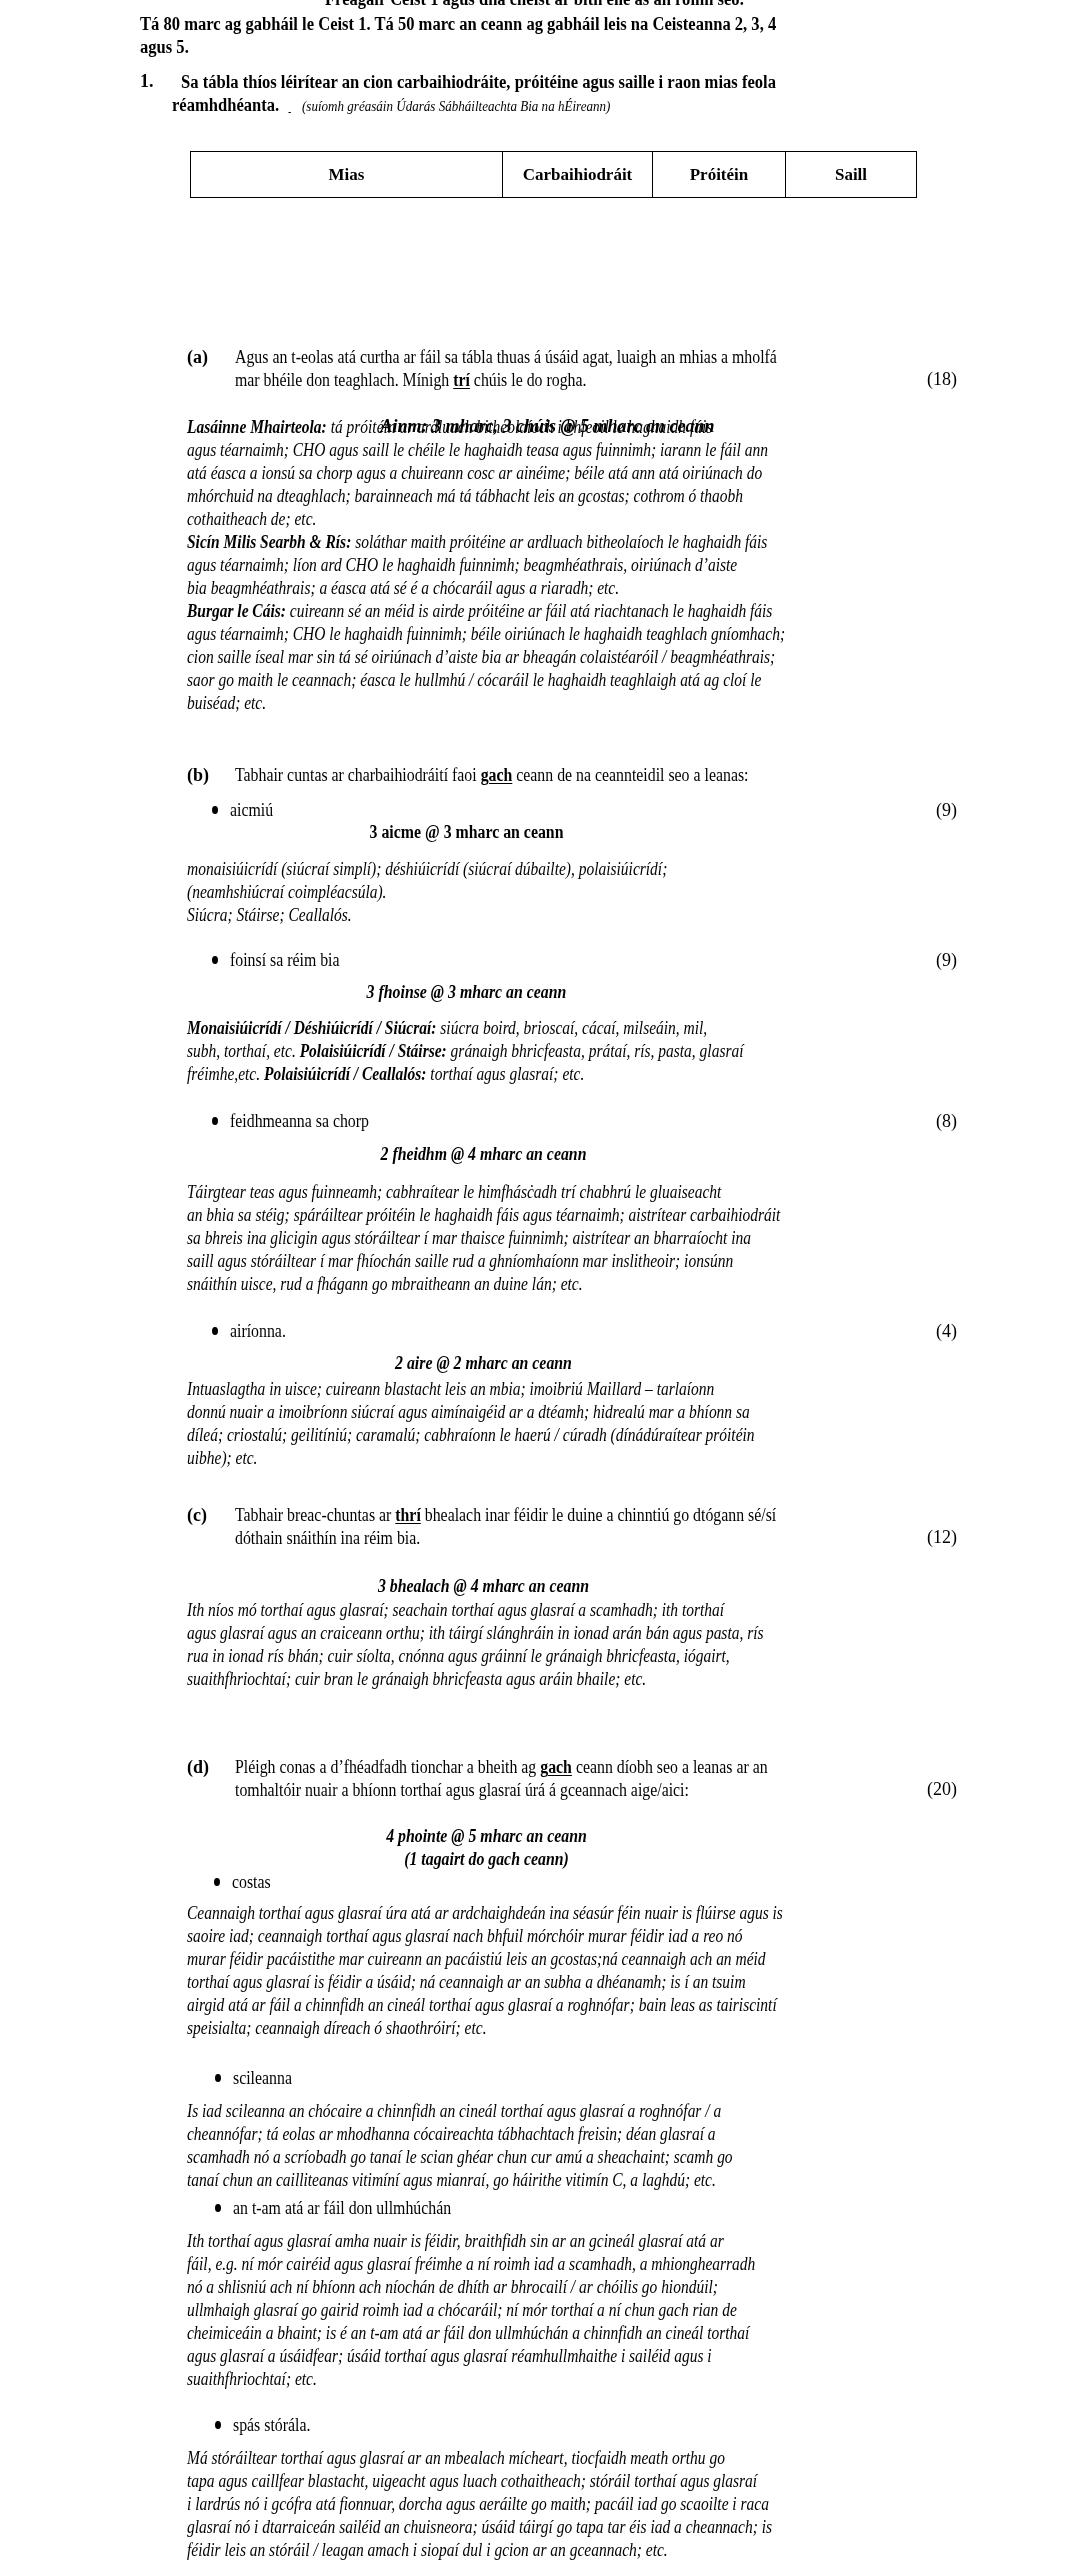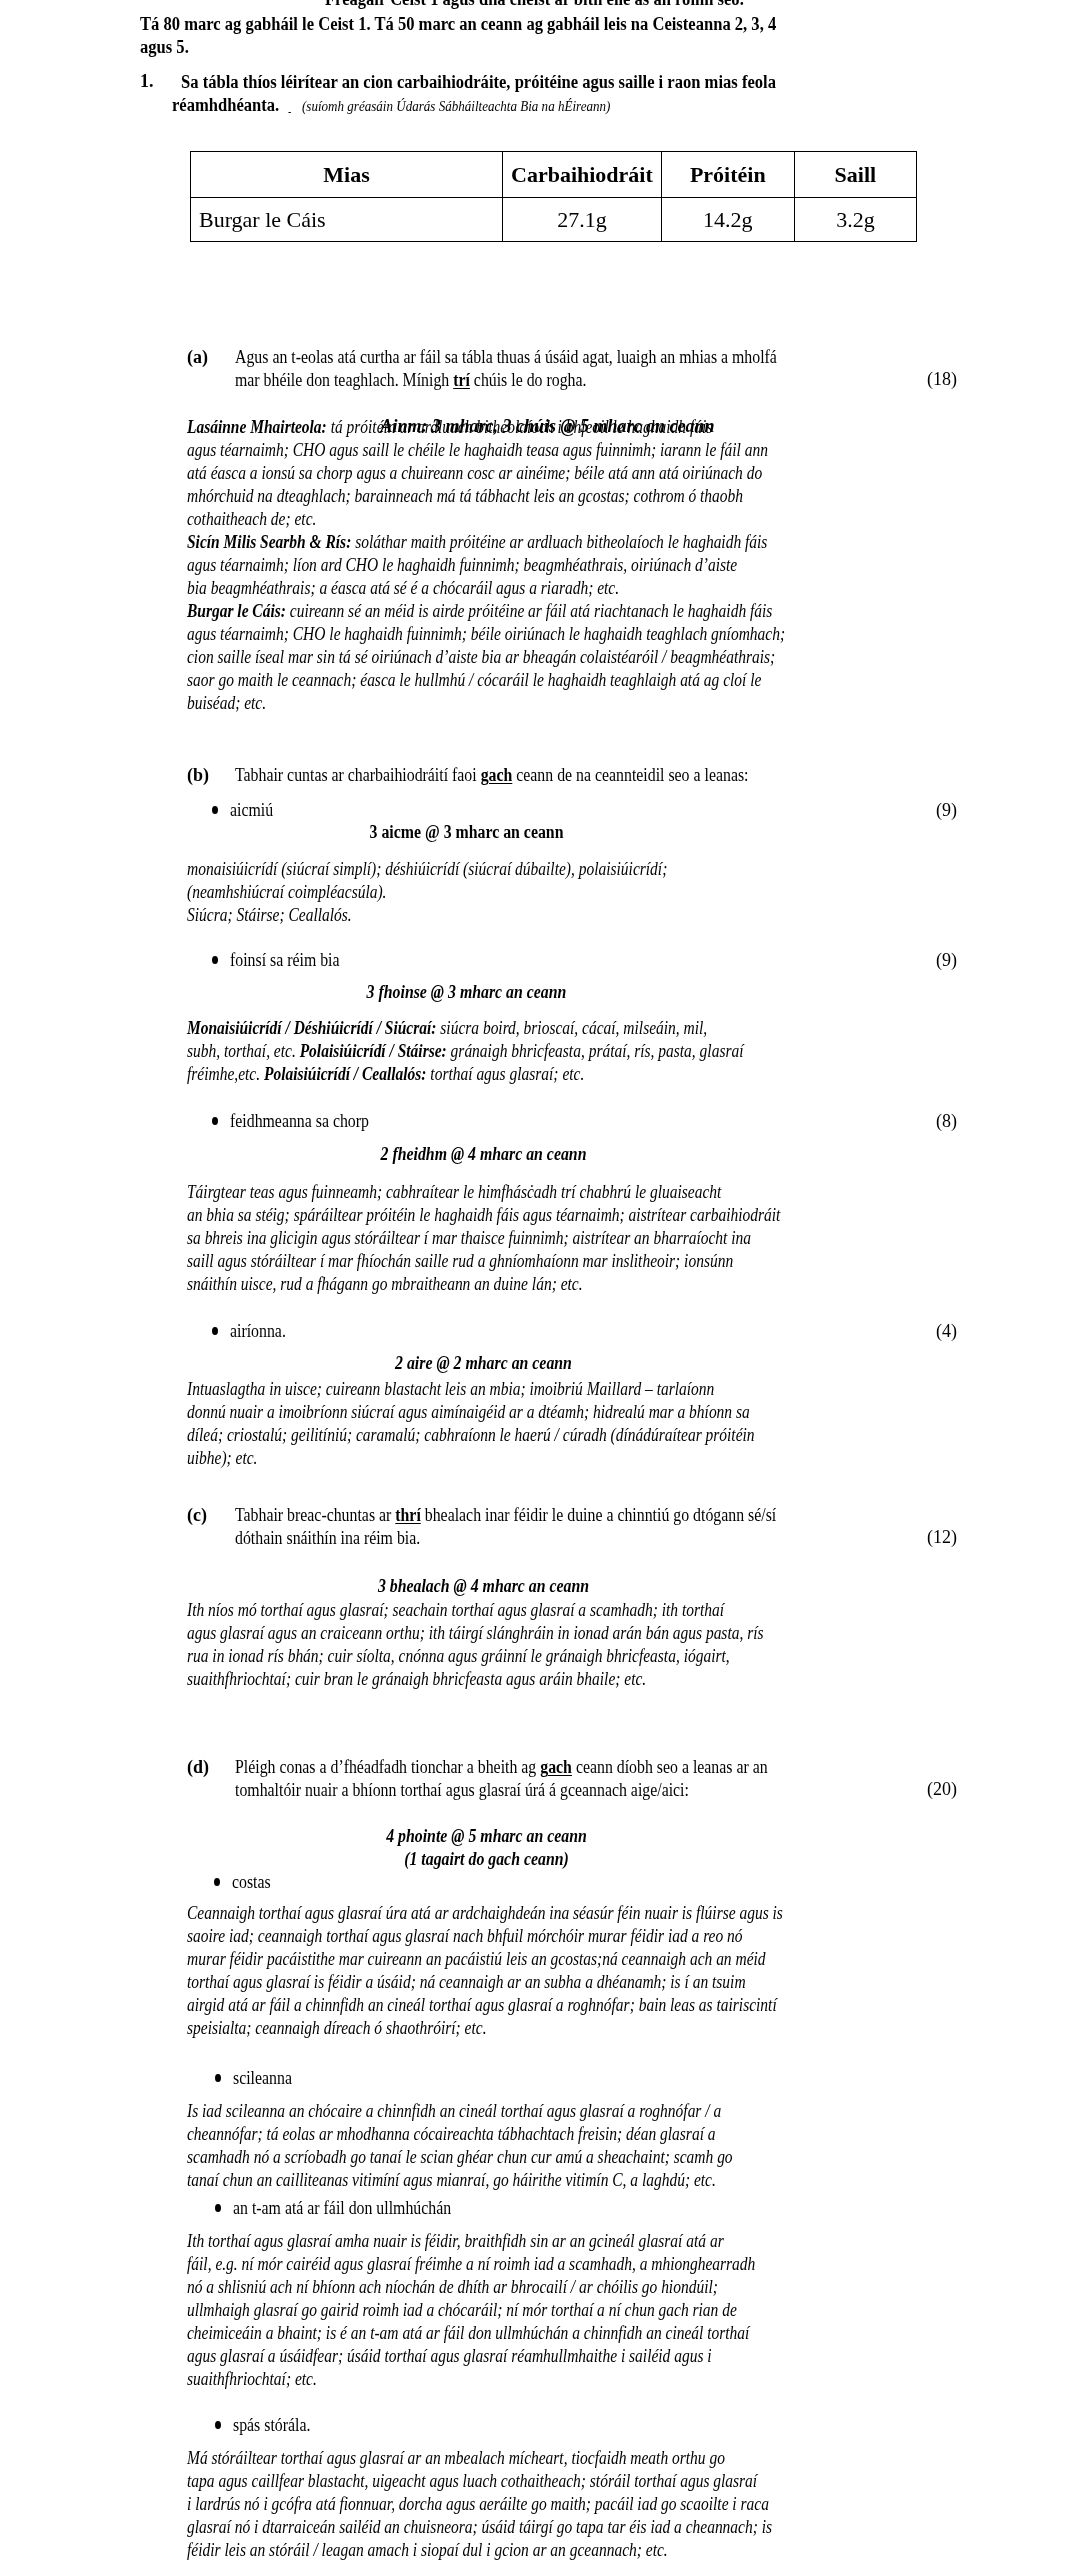--- a/index.html
+++ b/index.html
@@ -22,21 +22,21 @@
     transform: scaleX(0.92); transform-origin: left top;
     white-space: nowrap;
   }
   .qtext { font-size: 18px; line-height: 23px; }
   .line { font-size: 18px; line-height: 23px; white-space: nowrap; transform-origin: left top; }
   .mark { font-size: 18px; position: absolute; right: 0; }
   .center-head { position: absolute; left: 0; width: 100%; text-align: center; font-size: 18px; font-weight: bold; }
 
   table.nut {
     position: absolute; left: 190px; top: 151px;
-    width: 727px; border-collapse: collapse; font-size: 22px;
+    width: 727px; border-collapse: collapse; font-size: 17px;
   }
   table.nut td, table.nut th {
     border: 1.2px solid #000; height: 43px; padding: 0 8px;
   }
   table.nut th { height: 45px; font-weight: bold; text-align: center; }
   table.nut td.num { text-align: center; }
 
   .ans { position: absolute; left: 187px; width: 770px; font-size: 18px; font-style: italic; line-height: 23.4px; }
   .ans .line { display: block; }
   .bullet {
@@ -66,26 +66,20 @@
   <table class="nut">
     <thead>
       <tr>
         <th style="width:295px;">Mias</th>
         <th style="width:133px;">Carbaihiodráit</th>
         <th style="width:116px;">Próitéin</th>
         <th>Saill</th>
       </tr>
     </thead>
     <tbody>
-      <tr>
-        <td>Burgar le Cáis</td>
-        <td class="num">27.1g</td>
-        <td class="num">14.2g</td>
-        <td class="num">3.2g</td>
-      </tr>
     </tbody>
   </table>
 
   <div class="abs" style="left:187px; top:346px; width:770px; height:52px;">
     <span class="abs bold qtext" style="left:0; top:0;">(a)</span>
     <div class="abs line" style="left:48px; top:0; transform:scaleX(0.88);">Agus an t-eolas atá curtha ar fáil sa tábla thuas á úsáid agat, luaigh an mhias a mholfá</div>
     <div class="abs line" style="left:48px; top:23px; transform:scaleX(0.88);"><span>mar bhéile don teaghlach. Mínigh </span><span class="bold u">trí</span><span> chúis le do rogha.</span></div>
     <span class="mark" style="top:23px;">(18)</span>
   </div>
 

